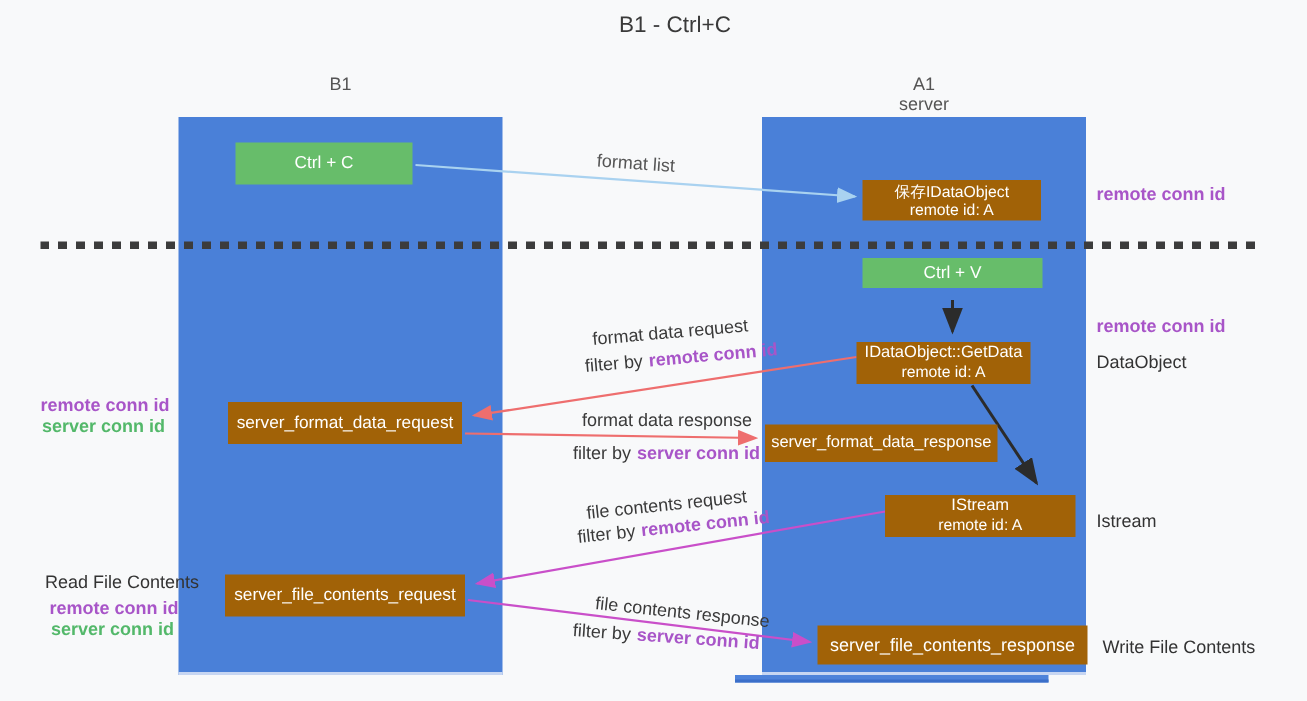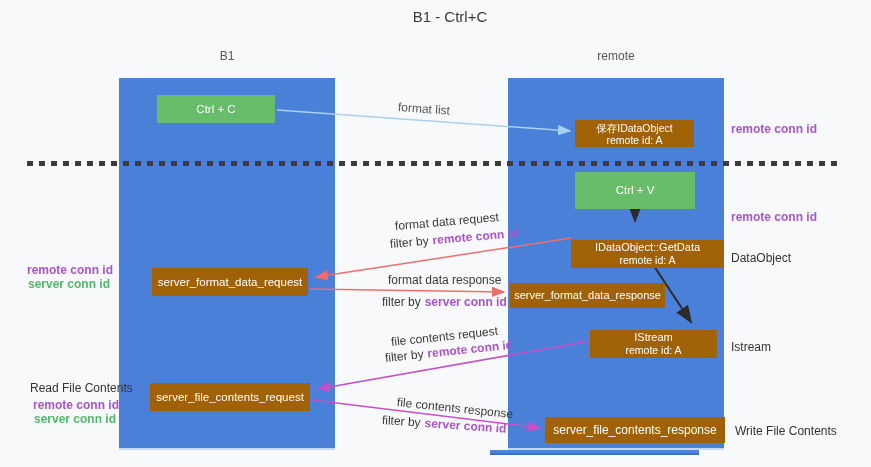--- a/index.html
+++ b/index.html
@@ -72,21 +72,22 @@
 <div class="stage">
 
   <div class="abs title">
     <div>B1 - Ctrl+C</div>
   </div>
 
   <div class="abs lane-header" style="left:119px; top:50px;">
     <div>B1</div>
   </div>
   <div class="abs lane-header" style="left:508px; top:50px;">
-    <div>remote</div>
+    <div>A1</div>
+    <div>server</div>
   </div>
 
   <div class="abs lane" style="left:119px; top:78px;"></div>
   <div class="abs lane" style="left:508px; top:78px;"></div>
   <div class="abs bottom-strip"></div>
 
   <div class="abs dashed-line"></div>
 
   <svg class="overlay">
     <defs>
@@ -114,25 +115,25 @@
 
   <div class="abs node node-green" style="left:157px; top:95px; width:118px; height:28px;">
     <span>Ctrl + C</span>
   </div>
 
   <div class="abs node node-orange" style="left:575px; top:120px; width:119px; height:27px; font-size:10.5px; line-height:12px;">
     <span>保存IDataObject</span>
     <span class="l2">remote id: A</span>
   </div>
 
-  <div class="abs node node-green" style="left:575px; top:172px; width:120px; height:37px;">
+  <div class="abs node node-green" style="left:575px; top:172px; width:120px; height:20px;">
     <span>Ctrl + V</span>
   </div>
 
-  <div class="abs node node-orange" style="left:571px; top:240px; width:153px; height:28px; font-size:11px; line-height:13px;">
+  <div class="abs node node-orange" style="left:571px; top:228px; width:116px; height:28px; font-size:11px; line-height:13px;">
     <span>IDataObject::GetData</span>
     <span class="l2">remote id: A</span>
   </div>
 
   <div class="abs node node-orange" style="left:152px; top:268px; width:156px; height:28px;">
     <span>server_format_data_request</span>
   </div>
 
   <div class="abs node node-orange" style="left:510px; top:283px; width:155px; height:25px; font-size:11px;">
     <span>server_format_data_response</span>
@@ -146,21 +147,21 @@
   <div class="abs node node-orange" style="left:150px; top:383px; width:160px; height:28px;text-align:center;">
     <span>server_file_contents_request</span>
   </div>
 
   <div class="abs node node-orange" style="left:545px; top:417px; width:180px; height:26px; font-size:12px;">
     <span>server_file_contents_response</span>
   </div>
 
   <div class="abs side-label purple" style="left:731px; top:122px;">remote conn id</div>
   <div class="abs side-label purple" style="left:731px; top:210px;">remote conn id</div>
-  <div class="abs side-label" style="left:731px; top:234px;margin-top:17px;">DataObject</div>
+  <div class="abs side-label" style="left:731px; top:234px;">DataObject</div>
   <div class="abs side-label" style="left:731px; top:340px;">Istream</div>
   <div class="abs side-label" style="left:735px; top:424px;">Write File Contents</div>
 
   <div class="abs side-label purple" style="left:27px; top:263px;">remote conn id</div>
   <div class="abs side-label green" style="left:28px; top:277px;">server conn id</div>
   <div class="abs side-label" style="left:30px; top:381px;">Read File Contents</div>
   <div class="abs side-label purple" style="left:33px; top:398px;">remote conn id</div>
   <div class="abs side-label green" style="left:34px; top:412px;">server conn id</div>
 
   <div class="abs arrow-label" style="left:398px; top:100px; transform:rotate(4deg); color:#555;">format list</div>

